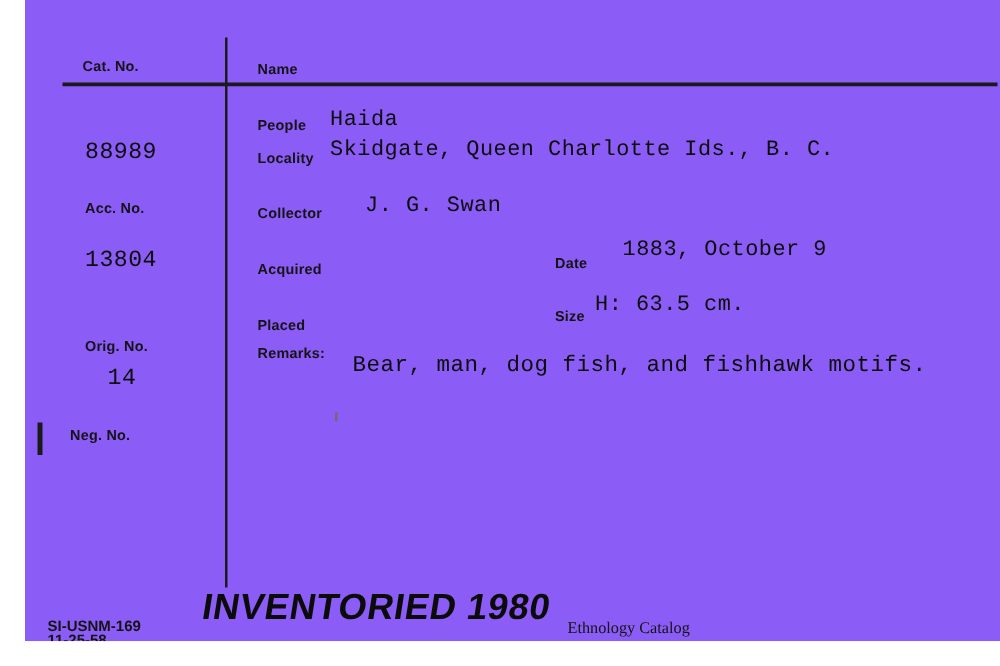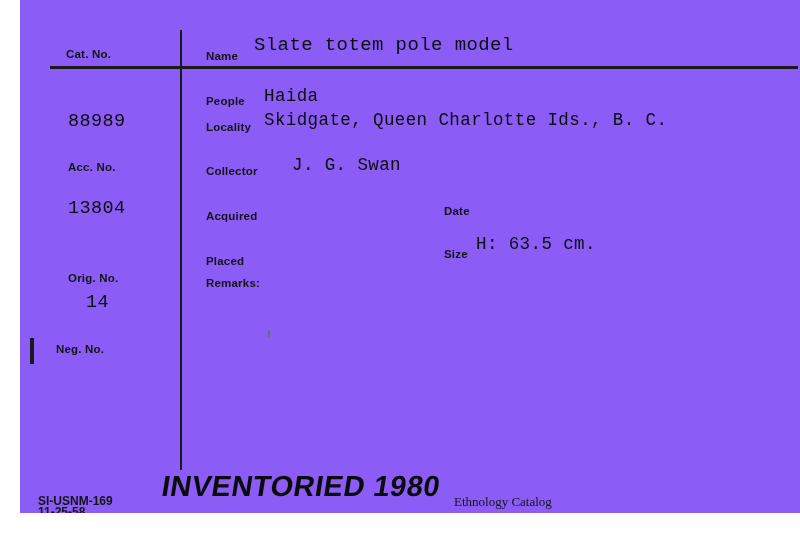--- a/index.html
+++ b/index.html
@@ -155,41 +155,42 @@
 
   <div class="lbl" id="acc-no-label">Acc. No.</div>
   <div class="val big" id="acc-no-value">13804</div>
 
   <div class="lbl" id="orig-no-label">Orig. No.</div>
   <div class="val big" id="orig-no-value">14</div>
 
   <div class="lbl" id="neg-no-label">Neg. No.</div>
 
   <div class="lbl" id="name-label">Name</div>
-  <div class="val" id="name-value">Slate totem pole model</div>
 
   <div class="lbl" id="people-label">People</div>
   <div class="val" id="people-value">Haida</div>
 
   <div class="lbl" id="locality-label">Locality</div>
   <div class="val" id="locality-value">Skidgate, Queen Charlotte Ids., B. C.</div>
 
   <div class="lbl" id="collector-label">Collector</div>
   <div class="val" id="collector-value">J. G. Swan</div>
 
   <div class="lbl" id="acquired-label">Acquired</div>
 
   <div class="lbl" id="date-label">Date</div>
+  <div class="val" id="date-value">1883, October 9</div>
 
   <div class="lbl" id="placed-label">Placed</div>
 
   <div class="lbl" id="size-label">Size</div>
   <div class="val" id="size-value">H: 63.5 cm.</div>
 
   <div class="lbl" id="remarks-label">Remarks:</div>
+  <div class="val" id="remarks-value">Bear, man, dog fish, and fishhawk motifs.</div>
 
   <div id="inventoried">INVENTORIED 1980</div>
   <div id="ethnology-catalog">Ethnology Catalog</div>
   <div id="form-code">
     <span>SI-USNM-169</span><br>
     <span>11-25-58</span>
   </div>
 
 </div>
 

